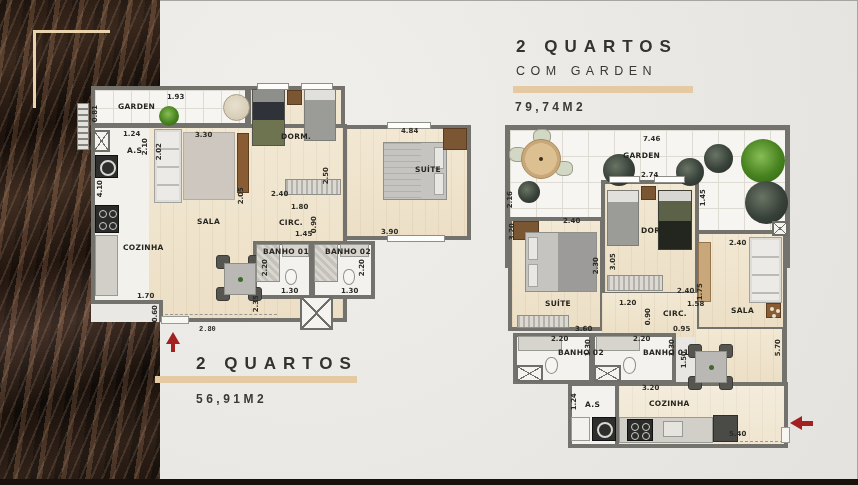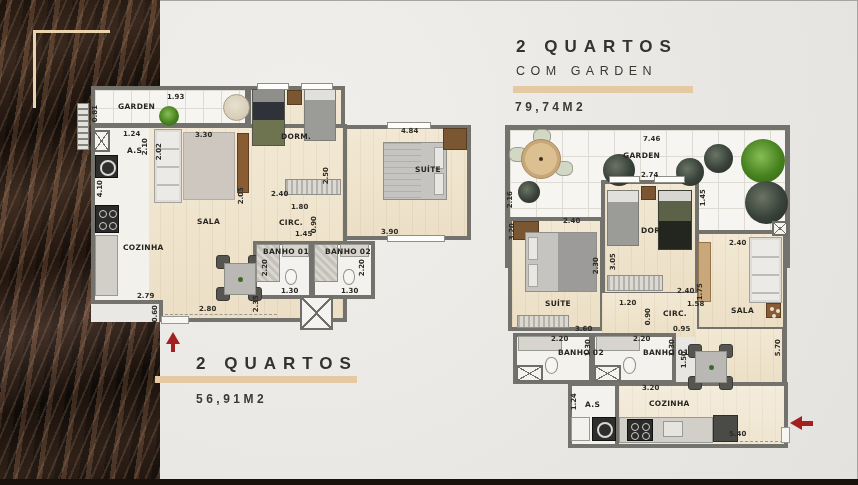--- a/index.html
+++ b/index.html
@@ -192,23 +192,23 @@
     <span class="dim vdim" style="left:12px;  top:95px;">4.10</span>
     <span class="dim" style="left:186px; top:106px;">2.40</span>
     <span class="dim vdim" style="left:238px; top:82px;">2.50</span>
     <span class="dim" style="left:316px; top:43px;">4.84</span>
     <span class="dim" style="left:296px; top:144px;">3.90</span>
     <span class="dim" style="left:206px; top:119px;">1.80</span>
     <span class="dim vdim" style="left:226px; top:131px;">0.90</span>
     <span class="dim" style="left:210px; top:146px;">1.45</span>
     <span class="dim vdim" style="left:153px; top:102px;">2.05</span>
     <span class="dim vdim" style="left:168px; top:210px;">2.35</span>
-    <span class="dim" style="left:52px;  top:208px;">2.79</span>
+    <span class="dim" style="left:52px;  top:208px;">1.70</span>
     <span class="dim vdim" style="left:67px;  top:220px;">0.60</span>
-    <span class="dim" style="left:114px; top:221px;">2.80</span>
+    <span class="dim" style="left:114px; top:241px;font-family:Liberation Mono, monospace;">2.80</span>
     <span class="dim vdim" style="left:177px; top:174px;">2.20</span>
     <span class="dim" style="left:196px; top:203px;">1.30</span>
     <span class="dim vdim" style="left:274px; top:174px;">2.20</span>
     <span class="dim" style="left:256px; top:203px;">1.30</span>
   </div>
 
   <div class="arrow-up" style="left:166px; top:332px;">
     <div class="head"></div>
       <div class="stem"></div>
   </div>

